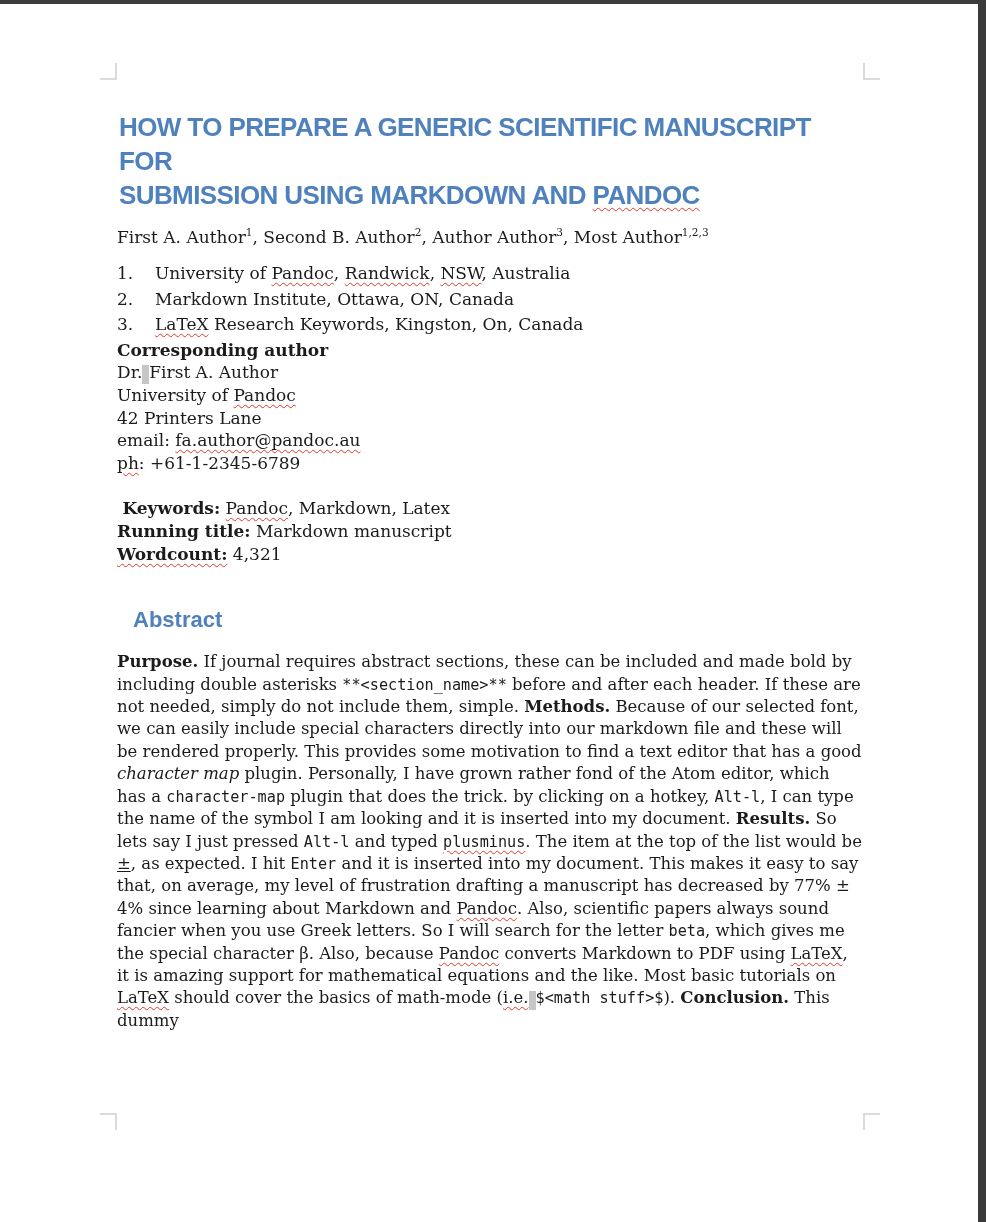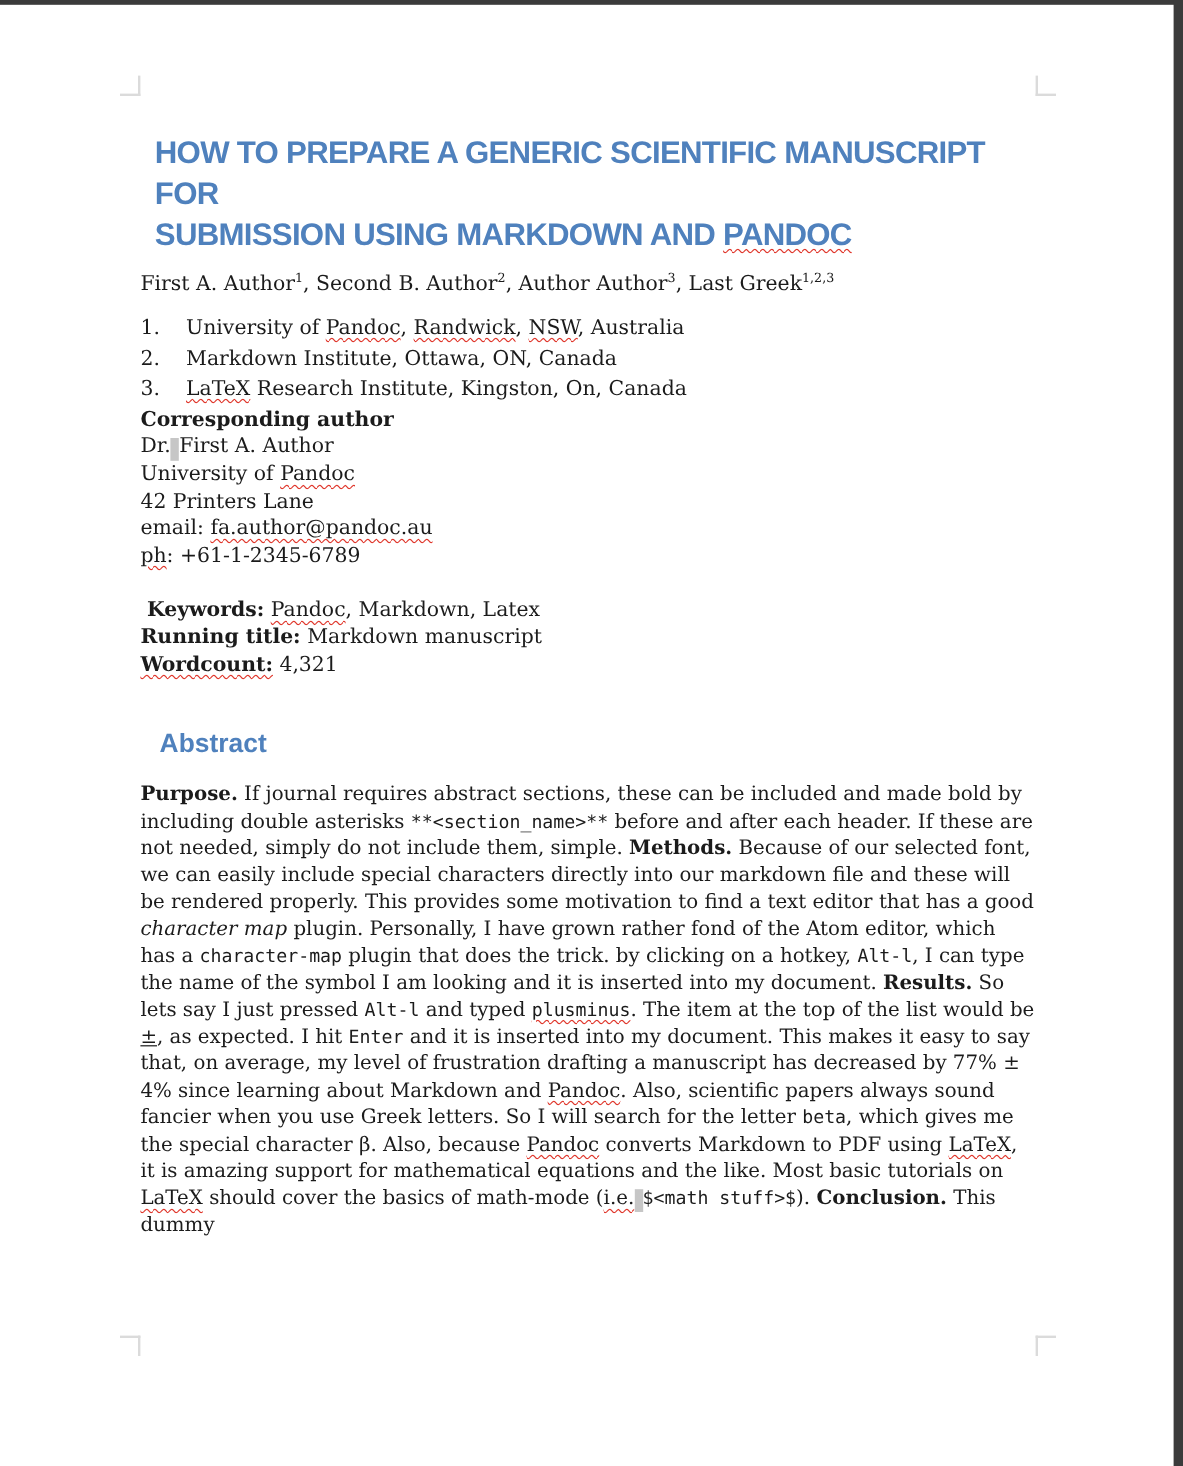--- a/index.html
+++ b/index.html
@@ -12,21 +12,21 @@
   .mark{position:absolute;width:15px;height:15px;border:0 solid #DBDBDB;}
   .mark.tl{left:100px;top:63px;border-right-width:2px;border-bottom-width:2px;}
   .mark.tr{left:863px;top:63px;border-left-width:2px;border-bottom-width:2px;}
   .mark.bl{left:100px;top:1113px;border-right-width:2px;border-top-width:2px;}
   .mark.br{left:863px;top:1113px;border-left-width:2px;border-top-width:2px;}
 
   .page{position:absolute;top:0;left:0;width:978px;height:1222px;padding:0 115px 0 117px;
         box-sizing:border-box;}
 
   .seg{white-space:pre-wrap;}
-  .title{margin:110px 12px 0;font-family:"Liberation Sans",sans-serif;font-weight:700;
+  .title{margin:110px 2px 0;font-family:"Liberation Sans",sans-serif;font-weight:700;
          font-size:26px;line-height:34px;letter-spacing:-0.6px;color:#4F81BD;}
   .byline{margin:14px 0 0;font-size:17px;line-height:23px;}
   .affs{margin-top:13px;font-size:17px;}
   .aff-row{display:flex;line-height:22.5px;margin-bottom:3px;}
   .aff-num{width:38px;flex:none;}
   .corr{font-size:17px;line-height:22.6px;}
   .meta{margin-top:23px;font-size:17px;line-height:22.6px;}
   .abstract-h{margin:41px 16px 0;font-family:"Liberation Sans",sans-serif;font-weight:700;
               font-size:22px;line-height:27px;color:#4F81BD;}
   .bodytxt{margin:18px 0 0;font-size:16.5px;line-height:22.4px;}
@@ -50,34 +50,34 @@
 
   <div class="mark tl"></div>
   <div class="mark tr"></div>
   <div class="mark bl"></div>
   <div class="mark br"></div>
 
   <div class="page">
 
     <h1 class="title seg"><span>HOW TO PREPARE A GENERIC SCIENTIFIC MANUSCRIPT FOR</span><br><span>SUBMISSION USING MARKDOWN AND </span><span class="spell">PANDOC</span></h1>
 
-    <p class="byline seg"><span>First A. Author</span><span class="sup">1</span><span>, Second B. Author</span><span class="sup">2</span><span>, Author Author</span><span class="sup">3</span><span>, Last Greek</span><span class="sup">1,2,3</span></p>
+    <p class="byline seg"><span>First A. Author</span><span class="sup">1</span><span>, Second B. Author</span><span class="sup">2</span><span>, Author Author</span><span class="sup">3</span><span>, Most Author</span><span class="sup">1,2,3</span></p>
 
     <div class="affs">
       <div class="aff-row">
         <span class="aff-num">1.</span>
         <span class="seg"><span>University of </span><span class="spell">Pandoc</span><span>, </span><span class="spell">Randwick</span><span>, </span><span class="spell">NSW</span><span>, Australia</span></span>
       </div>
       <div class="aff-row">
         <span class="aff-num">2.</span>
         <span class="seg"><span>Markdown Institute, Ottawa, ON, Canada</span></span>
       </div>
       <div class="aff-row">
         <span class="aff-num">3.</span>
-        <span class="seg"><span class="spell">LaTeX</span><span> Research Institute, Kingston, On, Canada</span></span>
+        <span class="seg"><span class="spell">LaTeX</span><span> Research Keywords, Kingston, On, Canada</span></span>
       </div>
     </div>
 
     <div class="corr">
       <div class="seg"><span class="b">Corresponding author</span></div>
       <div class="seg"><span>Dr.</span><span class="gsp"> </span><span>First A. Author</span></div>
       <div class="seg"><span>University of </span><span class="spell">Pandoc</span></div>
       <div class="seg"><span>42 Printers Lane</span></div>
       <div class="seg"><span>email: </span><span class="spell">fa.author@pandoc.au</span></div>
       <div class="seg"><span class="spell">ph</span><span>: +61-1-2345-6789</span></div>

